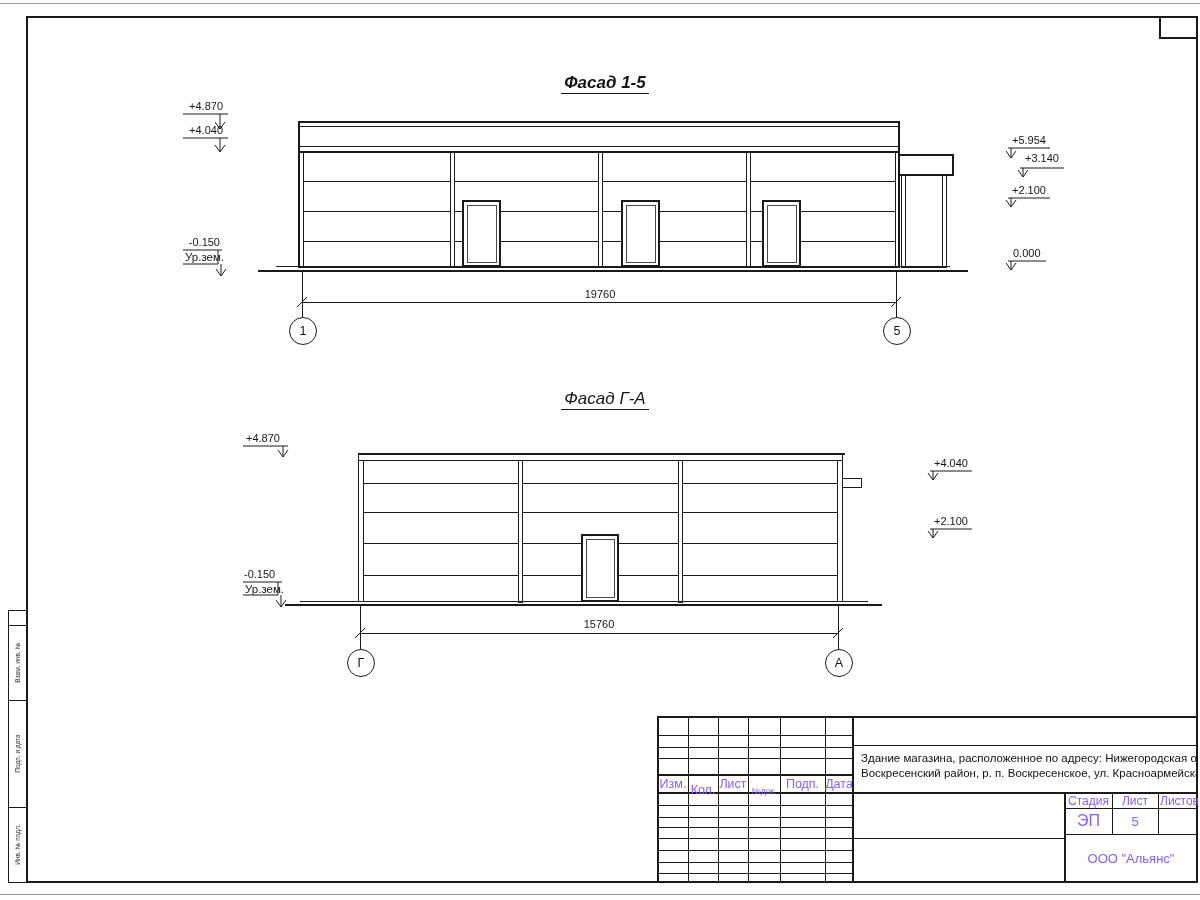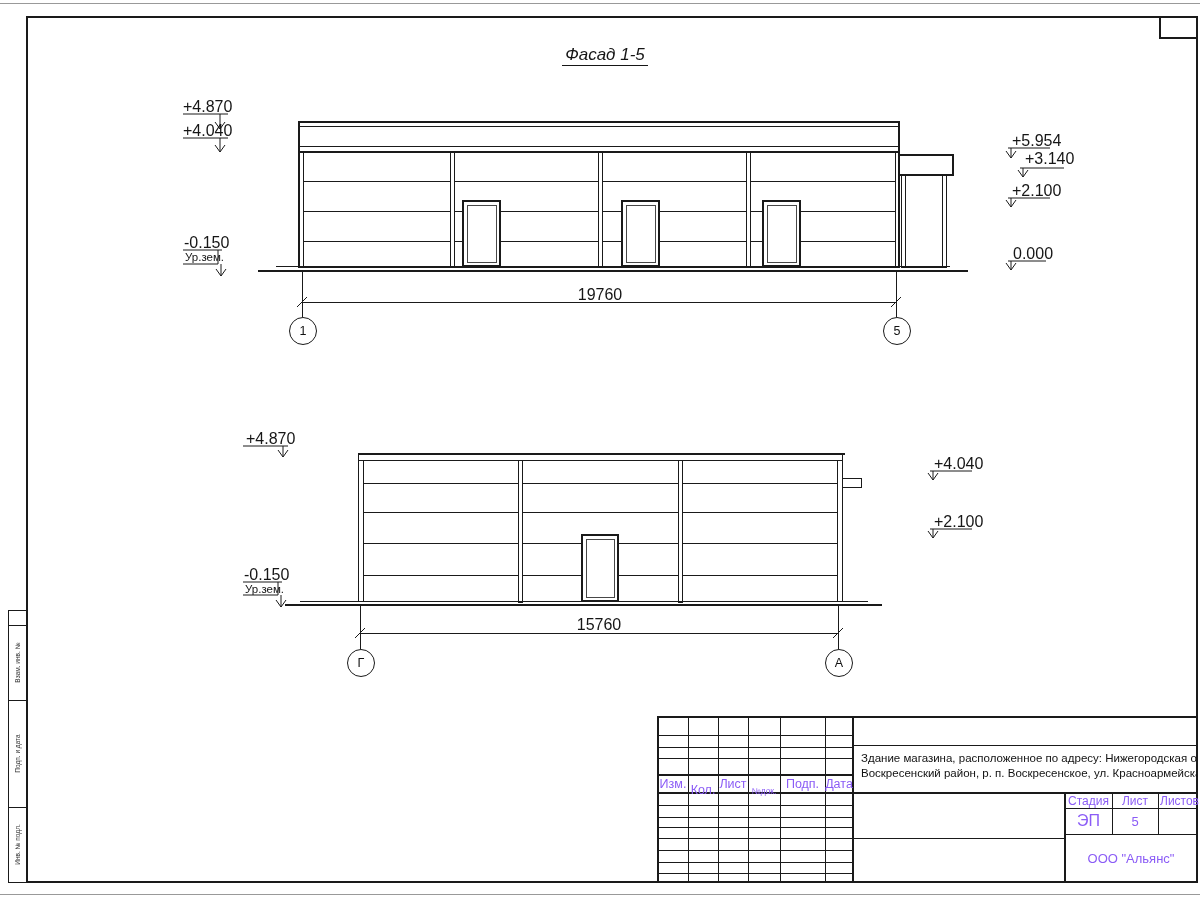--- a/index.html
+++ b/index.html
@@ -1,19 +1,19 @@
 <!DOCTYPE html>
 <html><head>
 <meta charset="utf-8">
 <style>
   html,body{margin:0;padding:0;background:#fff;}
   .sheet{position:relative;width:1200px;height:900px;background:#fff;overflow:hidden;
          font-family:"Liberation Sans", sans-serif;color:#111;}
   svg{position:absolute;left:0;top:0;}
-  .t{position:absolute;white-space:nowrap;font-size:16px;color:#161616;line-height:13px;}
+  .t{position:absolute;white-space:nowrap;font-size:11px;color:#161616;line-height:13px;}
   .r{text-align:right;}
   .c{text-align:center;}
   .ftitle{font-style:italic;font-size:17px;line-height:21px;}
   .ftitle span{border-bottom:1.3px solid #161616;padding:0 3px 1px 3px;}
   .tb-cell{position:absolute;display:flex;align-items:center;justify-content:center;
            font-size:12.5px;color:#8b5cf6;overflow:hidden;white-space:nowrap;}
   .axis{position:absolute;width:26px;height:26px;border:1.2px solid #1a1a1a;border-radius:50%;
         background:#fff;text-align:center;line-height:26px;font-size:12.5px;}
   .vtext{position:absolute;height:17px;line-height:17px;text-align:center;font-size:6.5px;
          color:#333;transform:rotate(-90deg);white-space:nowrap;}
@@ -177,22 +177,25 @@
       <line x1="658" y1="873" x2="853" y2="873"></line>
       <line x1="853" y1="745" x2="1197" y2="745"></line>
       <line x1="1065" y1="793" x2="1065" y2="882" stroke-width="1.3"></line>
       <line x1="1112" y1="793" x2="1112" y2="834"></line>
       <line x1="1158" y1="793" x2="1158" y2="834"></line>
       <line x1="1065" y1="808" x2="1197" y2="808"></line>
       <line x1="1065" y1="834" x2="1197" y2="834"></line>
     </g>
   </svg>
 
-  <div class="t c ftitle" style="left:490px;top:44px;width:230px;">
+  <div class="t c ftitle" style="left:490px;top:72px;width:230px;font-weight:bold;">
     <span>Фасад 1-5</span>
+  </div>
+  <div class="t c ftitle" style="left:490px;top:388px;width:230px;">
+    <span>Фасад Г-А</span>
   </div>
 
   <div class="t r" style="left:183px;top:100px;width:40px;">+4.870</div>
   <div class="t r" style="left:183px;top:124px;width:40px;">+4.040</div>
   <div class="t r" style="left:184px;top:236px;width:36px;">-0.150</div>
   <div class="t" style="left:185px;top:251px;font-size:11.5px;">Ур.зем.</div>
   <div class="t" style="left:1012px;top:134px;">+5.954</div>
   <div class="t" style="left:1025px;top:152px;">+3.140</div>
   <div class="t" style="left:1012px;top:184px;">+2.100</div>
   <div class="t" style="left:1013px;top:247px;">0.000</div>

